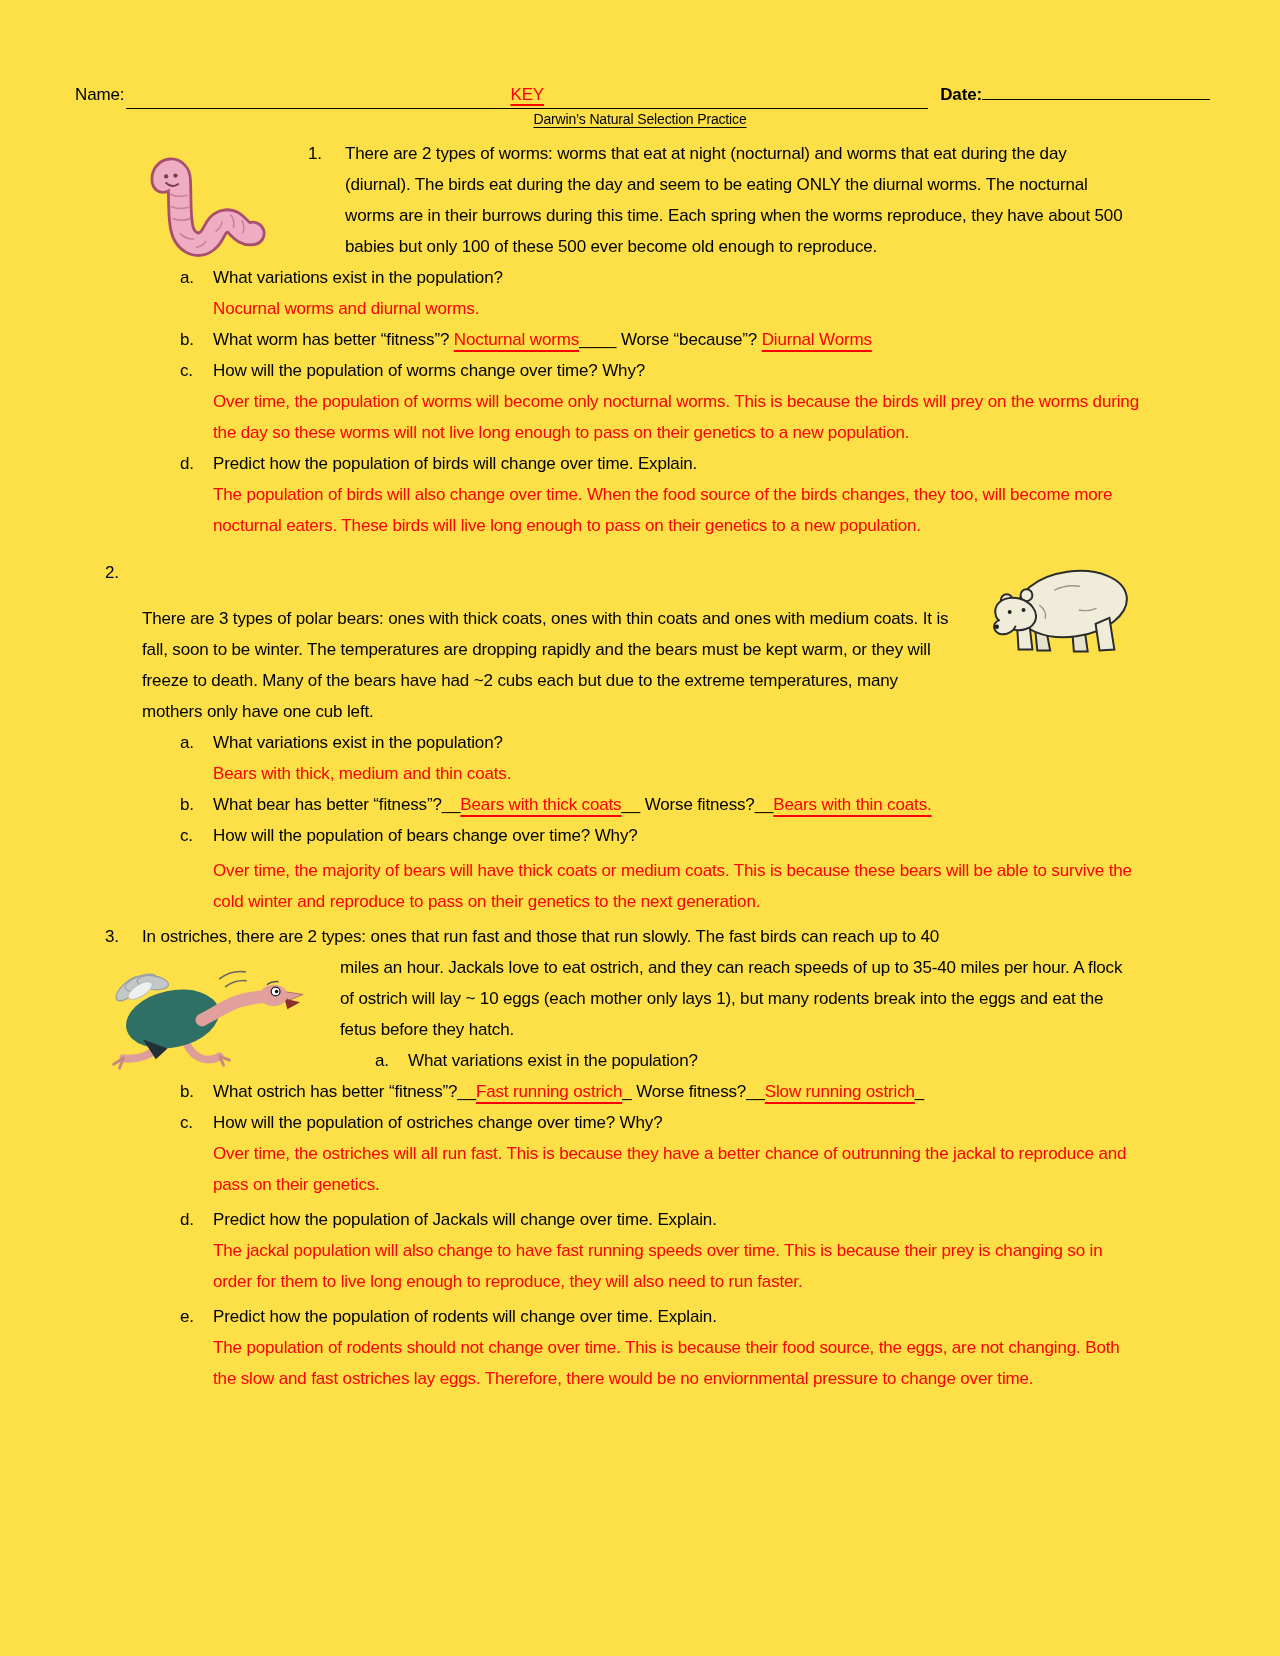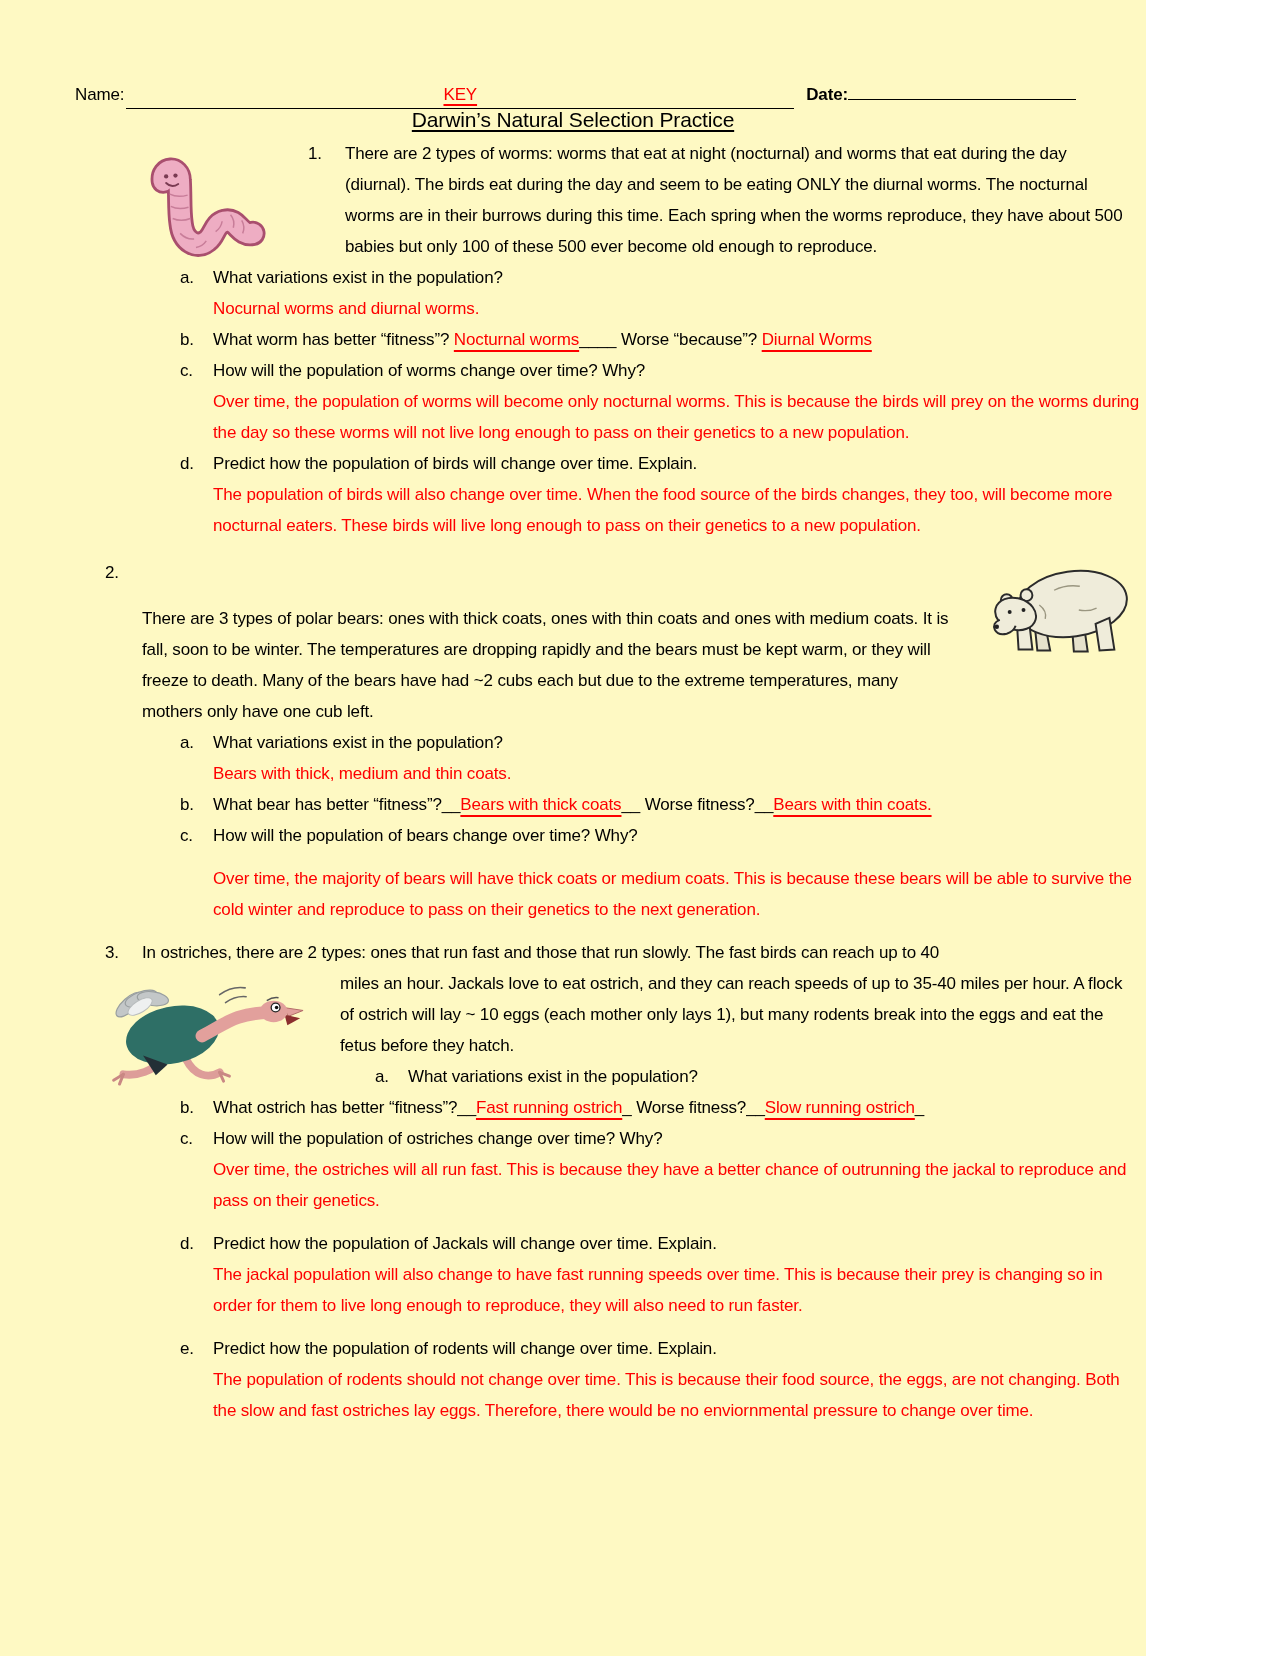--- a/index.html
+++ b/index.html
@@ -1,48 +1,48 @@
 <!DOCTYPE html>
 <html><head>
 <meta charset="utf-8">
 <style>
   * { margin:0; padding:0; box-sizing:border-box; }
   html,body { background:#ffffff; }
   .page {
-    position:relative; width:1146px; height:1656px; background:#fef9c3;
+    position:relative; width:1280px; height:1656px; background:#fde047;
     color:#000; font-family:"Liberation Sans", sans-serif;
     font-size:17px; line-height:31px; letter-spacing:-0.15px; overflow:hidden;
   }
   .header { position:absolute; top:74px; left:75px; right:70px; display:flex; align-items:baseline; }
   .hline { border-bottom:1.6px solid #000; }
   .name-line { flex:1; text-align:center; margin-left:2px; line-height:26px; }
   .key { color:#fe0000; text-decoration:underline; text-decoration-thickness:1.6px; text-underline-offset:4px; }
   .date-label { margin-left:12px;font-weight:bold; }
   .date-line { width:228px; height:26px; }
-  .title { position:absolute; top:104px; left:0; width:100%; text-align:center; font-size:21px; }
+  .title { position:absolute; top:104px; left:0; width:100%; text-align:center; font-size:14px; }
   .title span { text-decoration:underline; text-underline-offset:3px; }
   .content { position:absolute; top:138px; left:0; width:1280px; }
   section { position:relative; }
   .row { display:flex; align-items:flex-start; }
   .num-marker { flex:0 0 37px; }
   .part-marker { flex:0 0 33px; }
   .red { color:#fe0000; }
   .u { text-decoration:underline; text-decoration-thickness:1.5px; text-underline-offset:5px; }
   .q1-intro { margin-left:308px; width:828px; }
   .q1-intro .txt { width:790px; }
   .q2-intro { margin-left:105px; width:855px; }
   .q2-intro .txt { width:812px;margin-top:46px; }
   .parts { margin-left:180px; width:965px; }
   .ans-block { margin-left:33px; width:930px; }
   .nowrap { white-space:nowrap; }
   .q3-line1 { margin-left:105px; width:1130px; white-space:nowrap; }
   .q3-rest { margin-left:340px; width:800px; }
   .q3a-row { margin-left:195px; }
   .mt16 { margin-top:16px; }
-  .mt4 { margin-top:12px; }
+  .mt4 { margin-top:4px; }
   .illu { position:absolute; }
 </style>
 </head>
 <body>
 
 <div class="page">
 
   <div class="header">
     <span>Name:</span>
     <span class="hline name-line"><span class="key">KEY</span></span>

